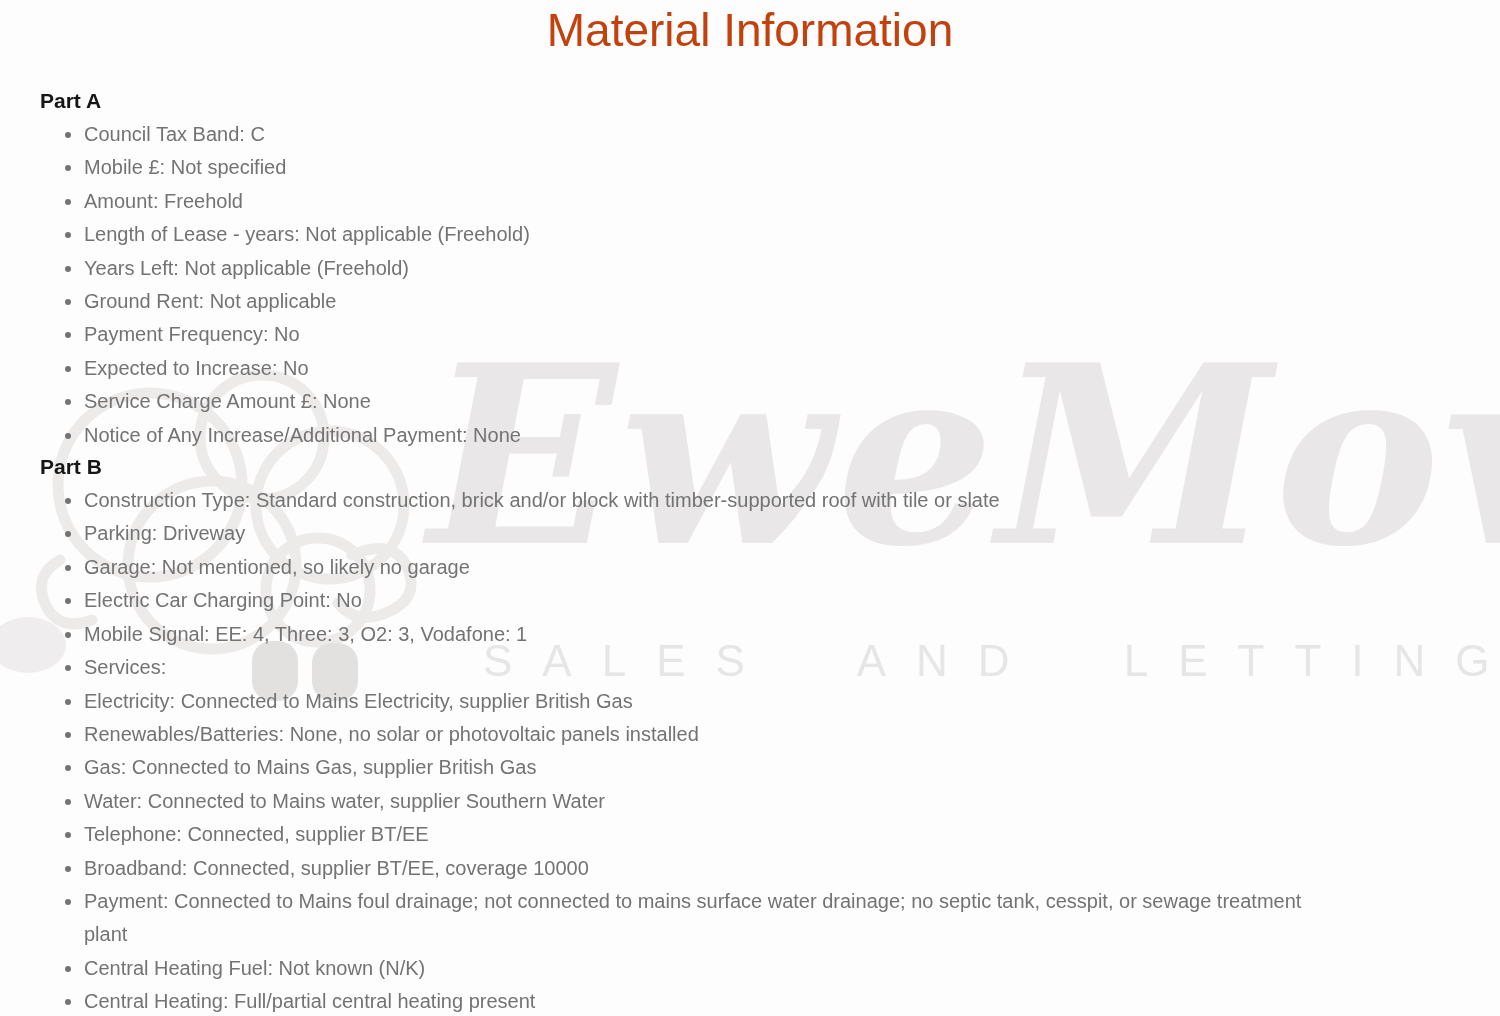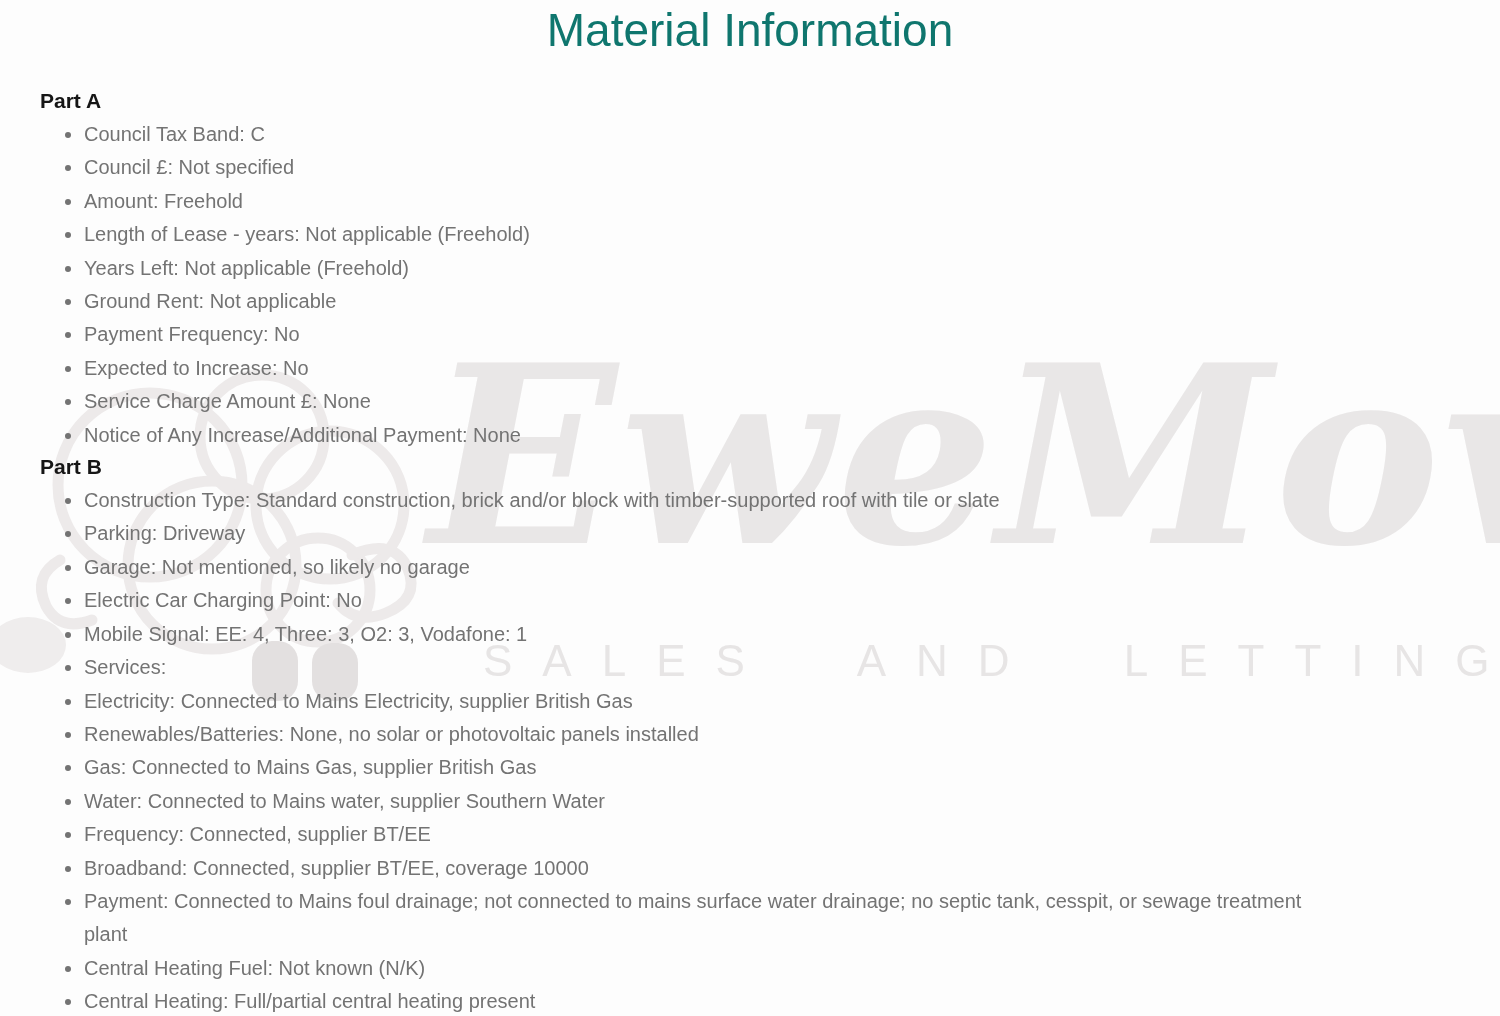--- a/index.html
+++ b/index.html
@@ -55,21 +55,21 @@
     position: relative;
     z-index: 1;
   }
   h1.doc-title {
     margin: 0;
     padding-top: 2px;
     text-align: center;
     font-size: 46px;
     font-weight: 400;
     line-height: 56px;
-    color: #0f766e;
+    color: #c2410c;
   }
   h2.section-heading {
     margin: 0 0 0 40px;
     font-size: 21px;
     font-weight: 700;
     line-height: 30px;
     color: #161616;
   }
   h2.first {
     margin-top: 28px;
@@ -113,21 +113,21 @@
     <div class="wm-script">EweMove</div>
     <div class="wm-tagline">SALES AND LETTINGS</div>
   </div>
 
   <div class="content">
     <h1 class="doc-title">Material Information</h1>
 
     <h2 class="section-heading first">Part A</h2>
     <ul class="doc-list">
         <li>Council Tax Band: C</li>
-        <li>Council £: Not specified</li>
+        <li>Mobile £: Not specified</li>
         <li>Amount: Freehold</li>
         <li>Length of Lease - years: Not applicable (Freehold)</li>
         <li>Years Left: Not applicable (Freehold)</li>
         <li>Ground Rent: Not applicable</li>
         <li>Payment Frequency: No</li>
         <li>Expected to Increase: No</li>
         <li>Service Charge Amount £: None</li>
         <li>Notice of Any Increase/Additional Payment: None</li>
       </ul>
 
@@ -136,21 +136,21 @@
         <li>Construction Type: Standard construction, brick and/or block with timber-supported roof with tile or slate</li>
         <li>Parking: Driveway</li>
         <li>Garage: Not mentioned, so likely no garage</li>
         <li>Electric Car Charging Point: No</li>
         <li>Mobile Signal: EE: 4, Three: 3, O2: 3, Vodafone: 1</li>
         <li>Services:</li>
         <li>Electricity: Connected to Mains Electricity, supplier British Gas</li>
         <li>Renewables/Batteries: None, no solar or photovoltaic panels installed</li>
         <li>Gas: Connected to Mains Gas, supplier British Gas</li>
         <li>Water: Connected to Mains water, supplier Southern Water</li>
-        <li>Frequency: Connected, supplier BT/EE</li>
+        <li>Telephone: Connected, supplier BT/EE</li>
         <li>Broadband: Connected, supplier BT/EE, coverage 10000</li>
         <li>Payment: Connected to Mains foul drainage; not connected to mains surface water drainage; no septic tank, cesspit, or sewage treatment plant</li>
         <li>Central Heating Fuel: Not known (N/K)</li>
         <li>Central Heating: Full/partial central heating present</li>
       </ul>
   </div>
 
 </div>
 
 </body></html>

